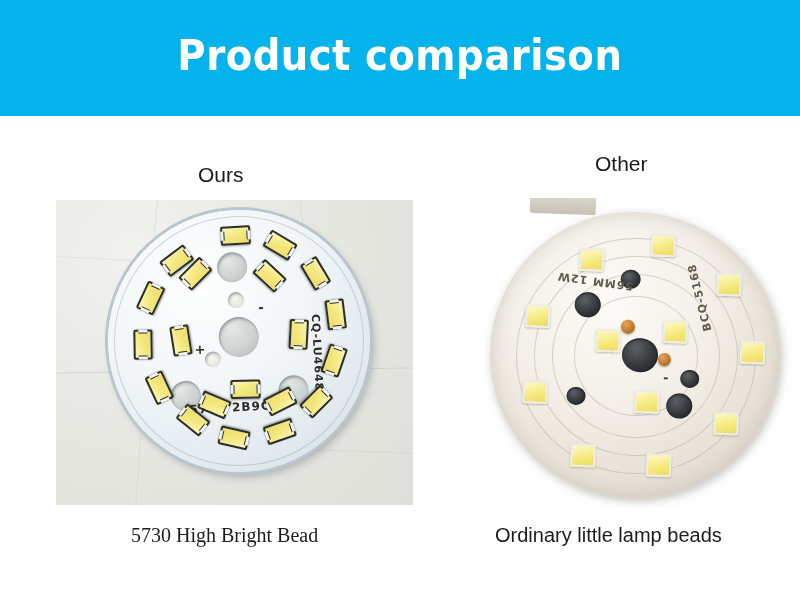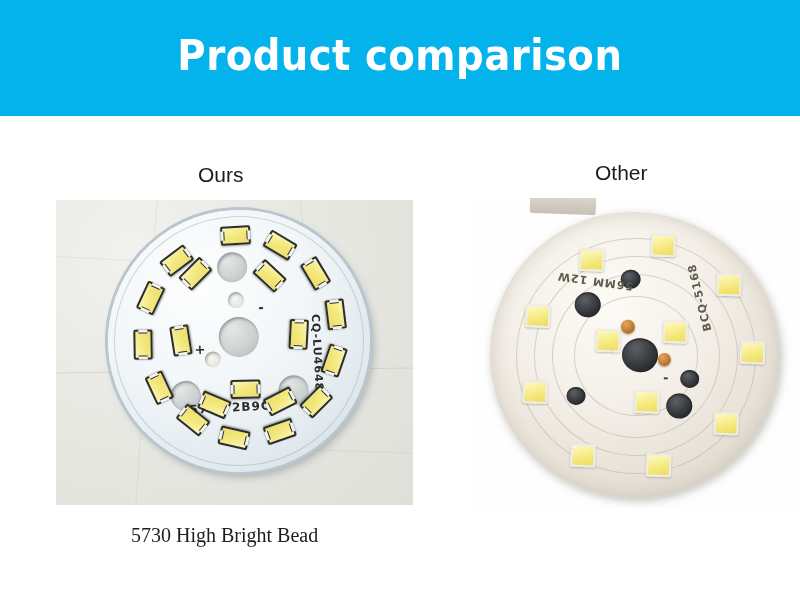--- a/index.html
+++ b/index.html
@@ -50,21 +50,21 @@
 
   .col-label {
     position: absolute;
     font-family: "Liberation Sans", sans-serif;
     font-size: 21px;
     color: #1b1b1b;
     font-weight: normal;
     white-space: nowrap;
   }
   .label-ours   { left: 198px; top: 47px; }
-  .label-other  { left: 595px; top: 45px; }
+  .label-other  { left: 595px; top: 36px; }
 
   .caption {
     position: absolute;
     font-family: "Liberation Sans", sans-serif;
     font-size: 20px;
     color: #1d1d1d;
     white-space: nowrap;
   }
   .caption-left  { left: 131px; top: 408px; font-family: Liberation Serif, serif; }
   .caption-right { left: 495px; top: 408px; }
@@ -360,13 +360,14 @@
       <div class="rled" style="left:34px;  top:172px;"></div>
       <div class="rled" style="left:34px;  top:96px;"></div>
       <div class="rled" style="left:86px;  top:38px;"></div>
       <div class="rled" style="left:105px; top:118px;"></div>
       <div class="rled" style="left:172px; top:107px;"></div>
       <div class="rled" style="left:146px; top:178px;"></div>
     </div>
   </div>
 
   <div class="caption caption-left">5730 High Bright Bead</div>
+  <div class="caption caption-right">Ordinary little lamp beads</div>
 </div>
 
 </body></html>

